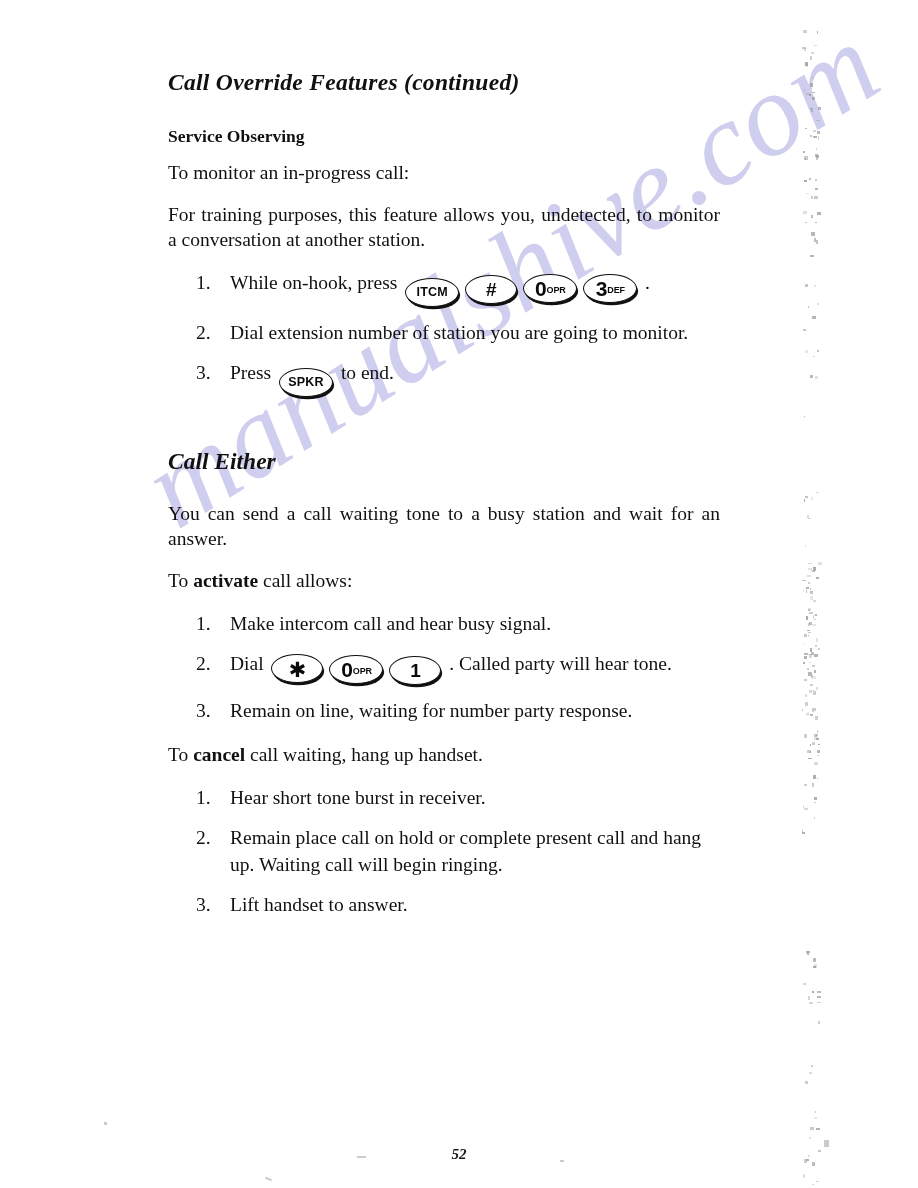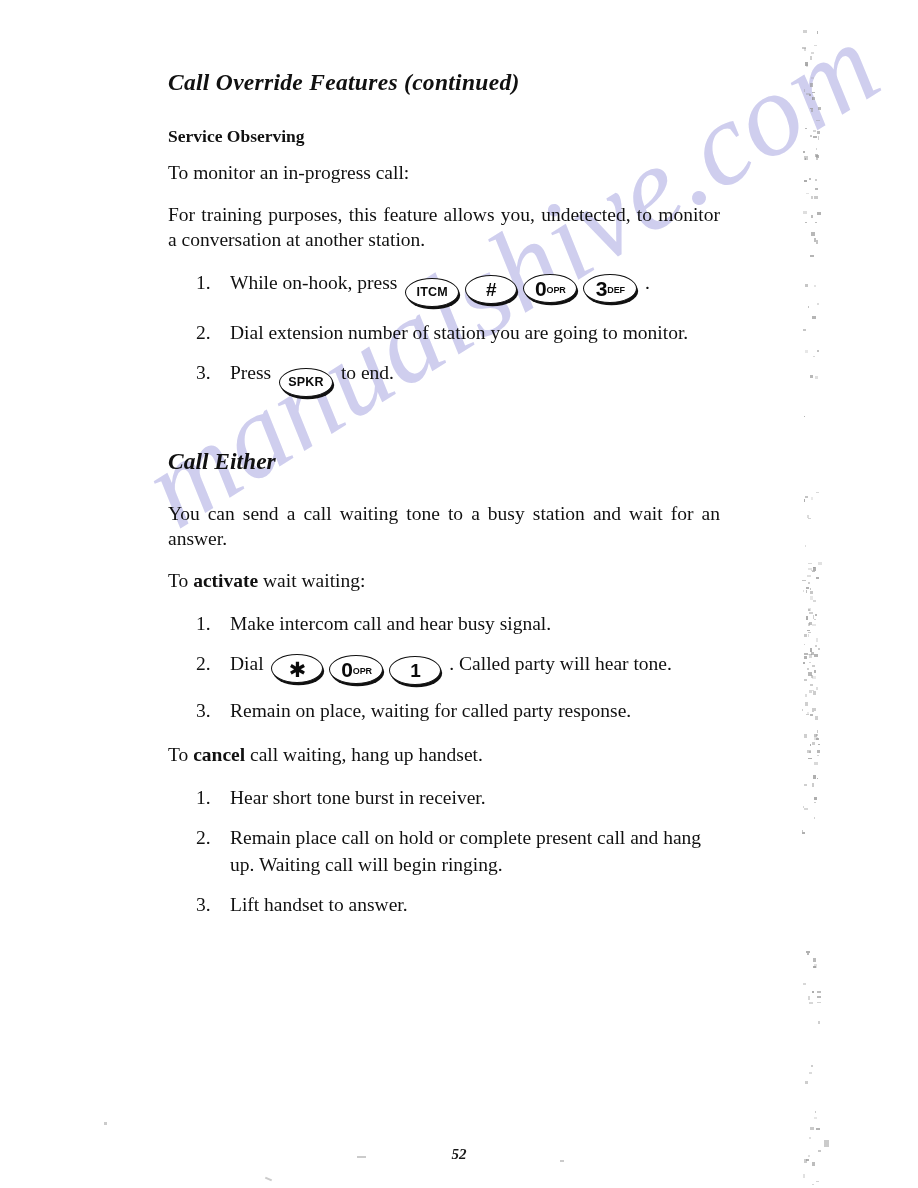--- a/index.html
+++ b/index.html
@@ -440,35 +440,35 @@
           <span class="key word"><span class="klabel">SPKR</span></span>
         </span>
         <span>to end.</span>
       </li>
     </ol>
 
     <h1 class="feature-title" style="margin-top:52px;">Call Either</h1>
 
     <p class="body justify">You can send a call waiting tone to a busy station and wait for an answer.</p>
 
-    <p class="body"><span>To </span><b>activate</b><span> wait waiting:</span></p>
+    <p class="body"><span>To </span><b>activate</b><span> call allows:</span></p>
 
     <ol class="steps">
       <li>
         <span>Make intercom call and hear busy signal.</span>
       </li>
       <li>
         <span>Dial</span>
         <span class="keys-row">
           <span class="key sym star"><span class="klabel">✱</span></span><span class="key digit"><span class="klabel">0</span><span class="sub">OPR</span></span><span class="key sym"><span class="klabel">1</span></span>
         </span>
         <span>. Called party will hear tone.</span>
       </li>
       <li>
-        <span>Remain on place, waiting for called party response.</span>
+        <span>Remain on line, waiting for number party response.</span>
       </li>
     </ol>
 
     <p class="body"><span>To </span><b>cancel</b><span> call waiting, hang up handset.</span></p>
 
 
     <ol class="steps">
       <li>Hear short tone burst in receiver.</li>
       <li>Remain place call on hold or complete present call and hang up. Waiting call will begin ringing.</li>
       <li>Lift handset to answer.</li>

